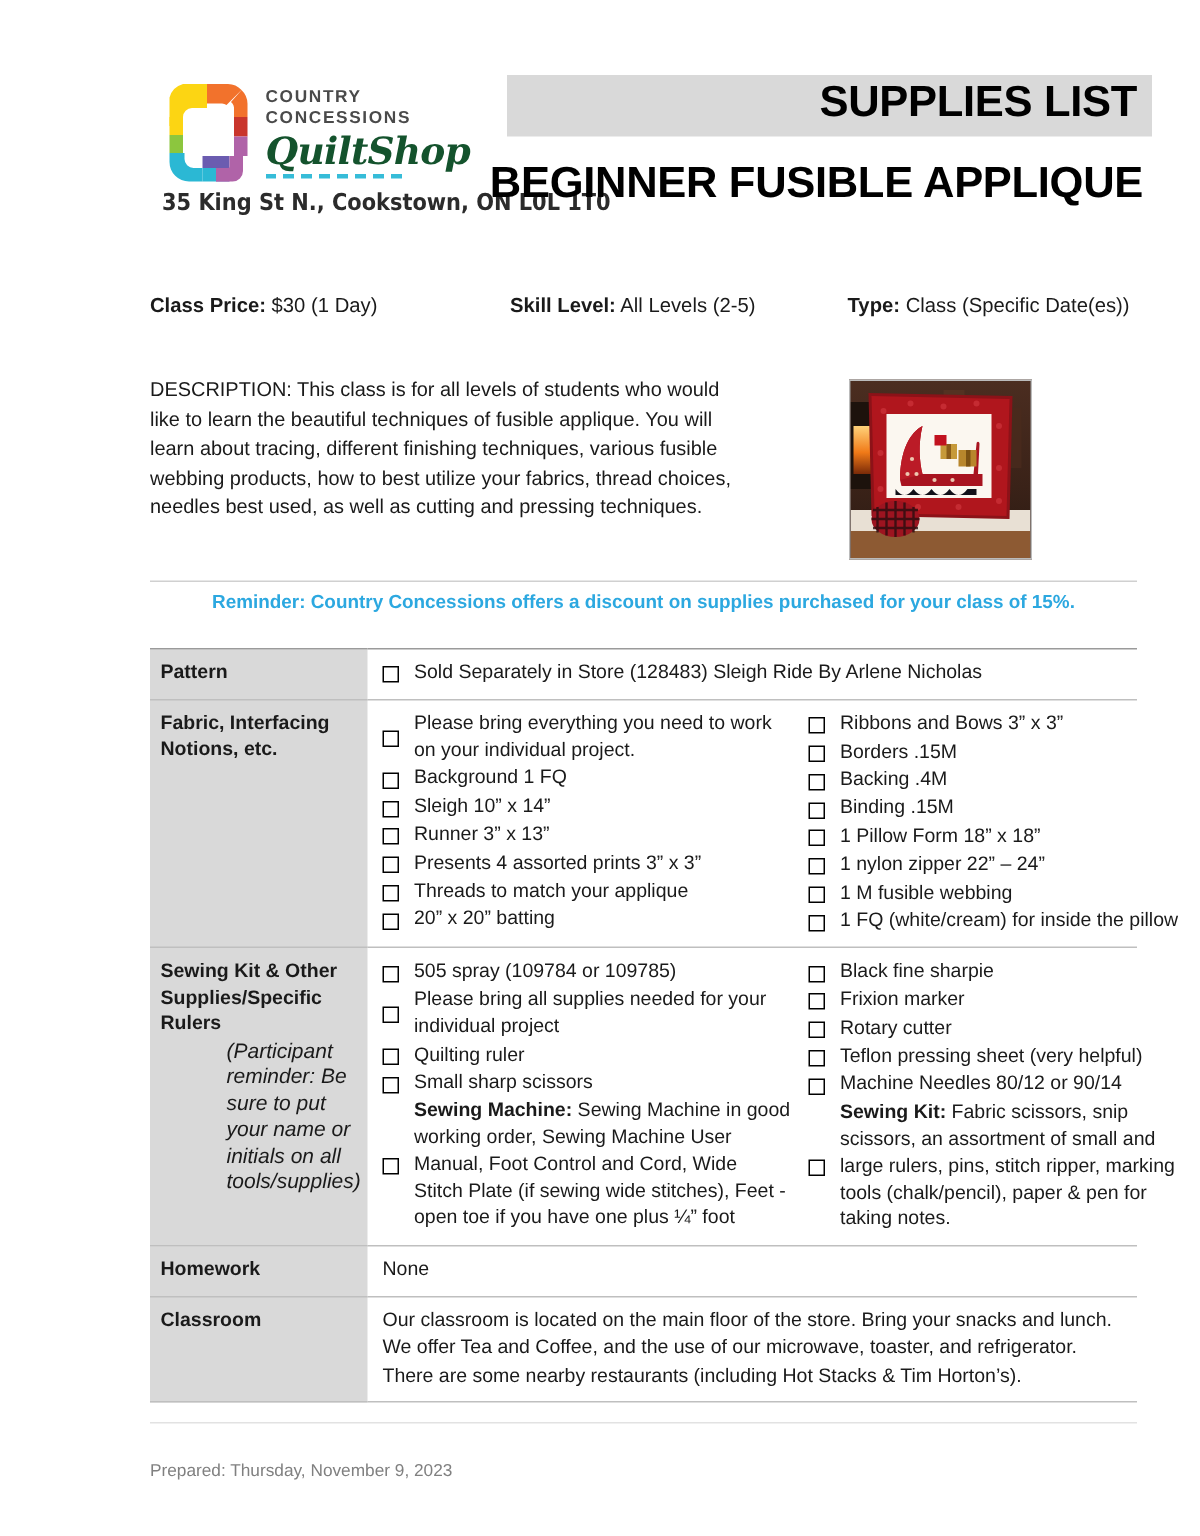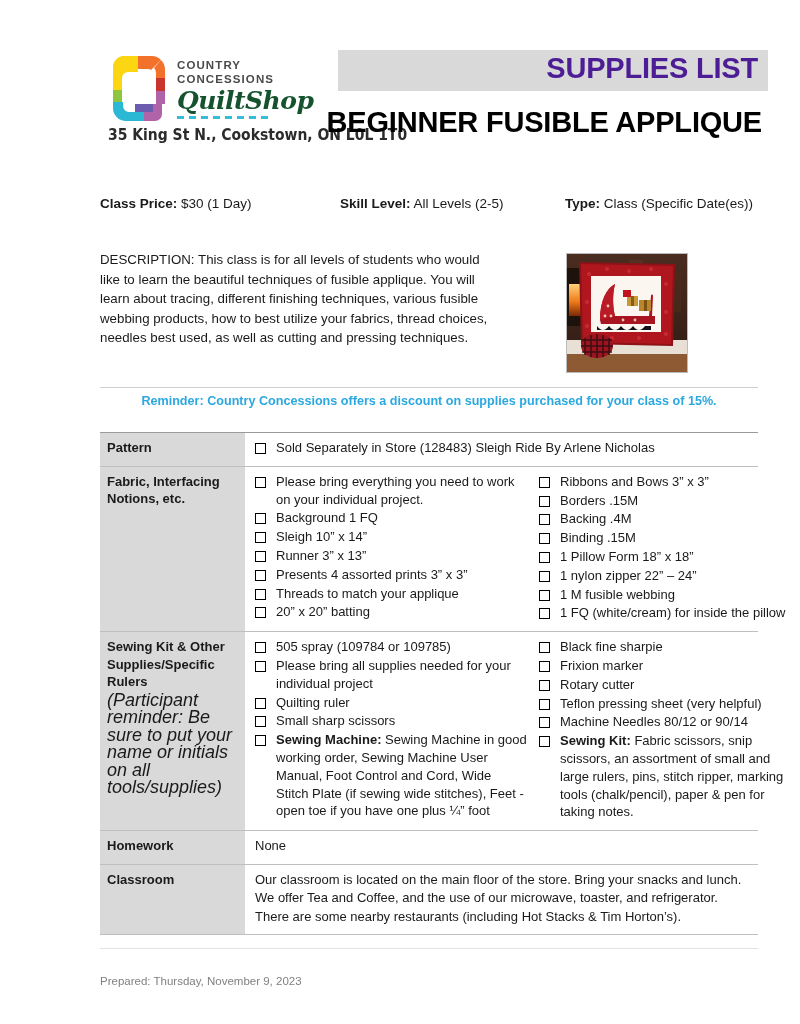--- a/index.html
+++ b/index.html
@@ -95,21 +95,21 @@
     background: #d9d9d9;
   }
   .title-main {
     position: absolute;
     left: 338px;
     top: 52px;
     width: 420px;
     text-align: right;
     font-size: 29px;
     font-weight: bold;
-    color: #4c1d95;
+    color: #000000;
     letter-spacing: -0.2px;
   }
   .title-sub {
     position: absolute;
     left: 304px;
     top: 103px;
     width: 458px;
     text-align: right;
     font-size: 29px;
     font-weight: bold;
@@ -202,40 +202,41 @@
     padding-left: 7px !important;
     padding-right: 6px !important;
     font-weight: bold;
     font-size: 13px;
     line-height: 17.5px;
     border-right: 0;
   }
   .label-note {
     font-weight: normal;
     font-style: italic;
-    font-size: 18px;
+    font-size: 14px;
     line-height: 17.5px;
     display: block;
     margin-top: 1px;
+    margin-left: 44px;
   }
   .cell-body {
     padding-left: 10px !important;
     padding-right: 4px !important;
     font-size: 13px;
     line-height: 17.8px;
   }
   .twocol {
     display: flex;
     gap: 0px;
   }
   .col-a { width: 272px; flex: 0 0 auto; }
   .col-b { width: 258px; flex: 0 0 auto; padding-left: 12px; }
   .chk-item {
     display: flex;
-    align-items: flex-start;
+    align-items: center;
     margin-bottom: 1px;
   }
   .chk-box {
     flex: 0 0 auto;
     width: 9px;
     height: 9px;
     border: 1.4px solid #000;
     margin-top: 4px;
     margin-right: 10px;
     background: #fff;

